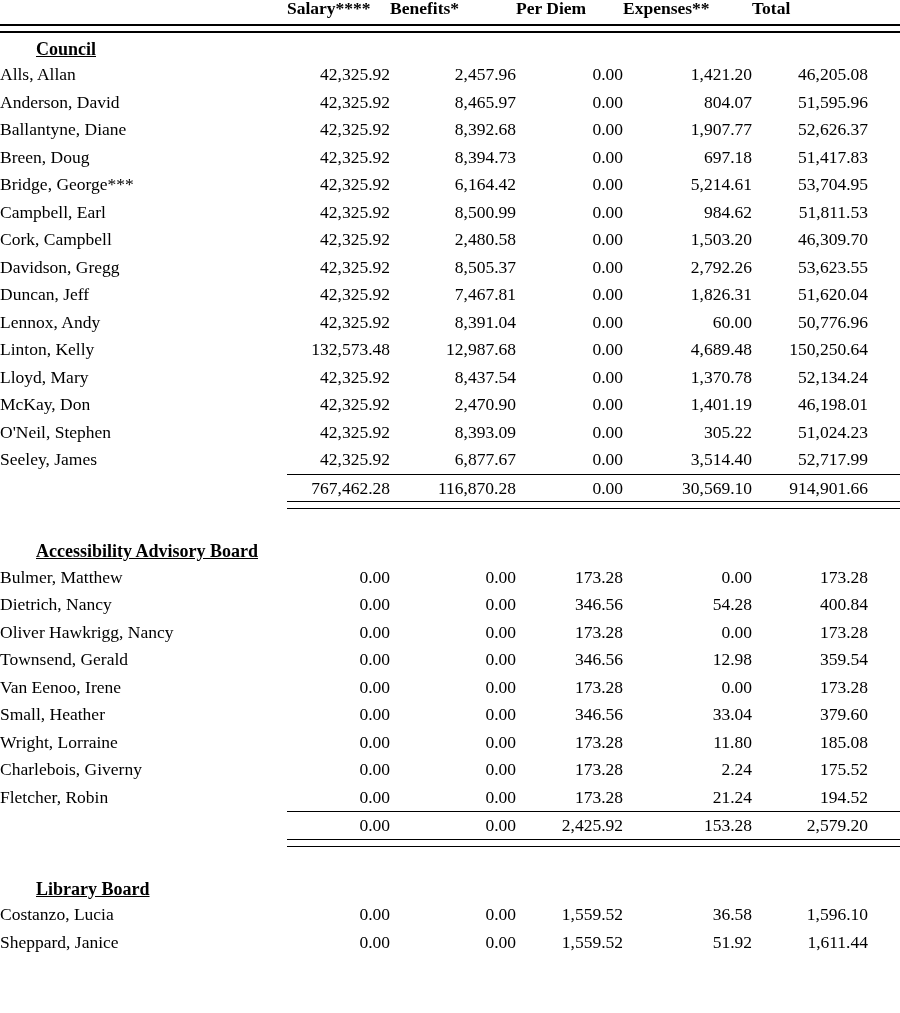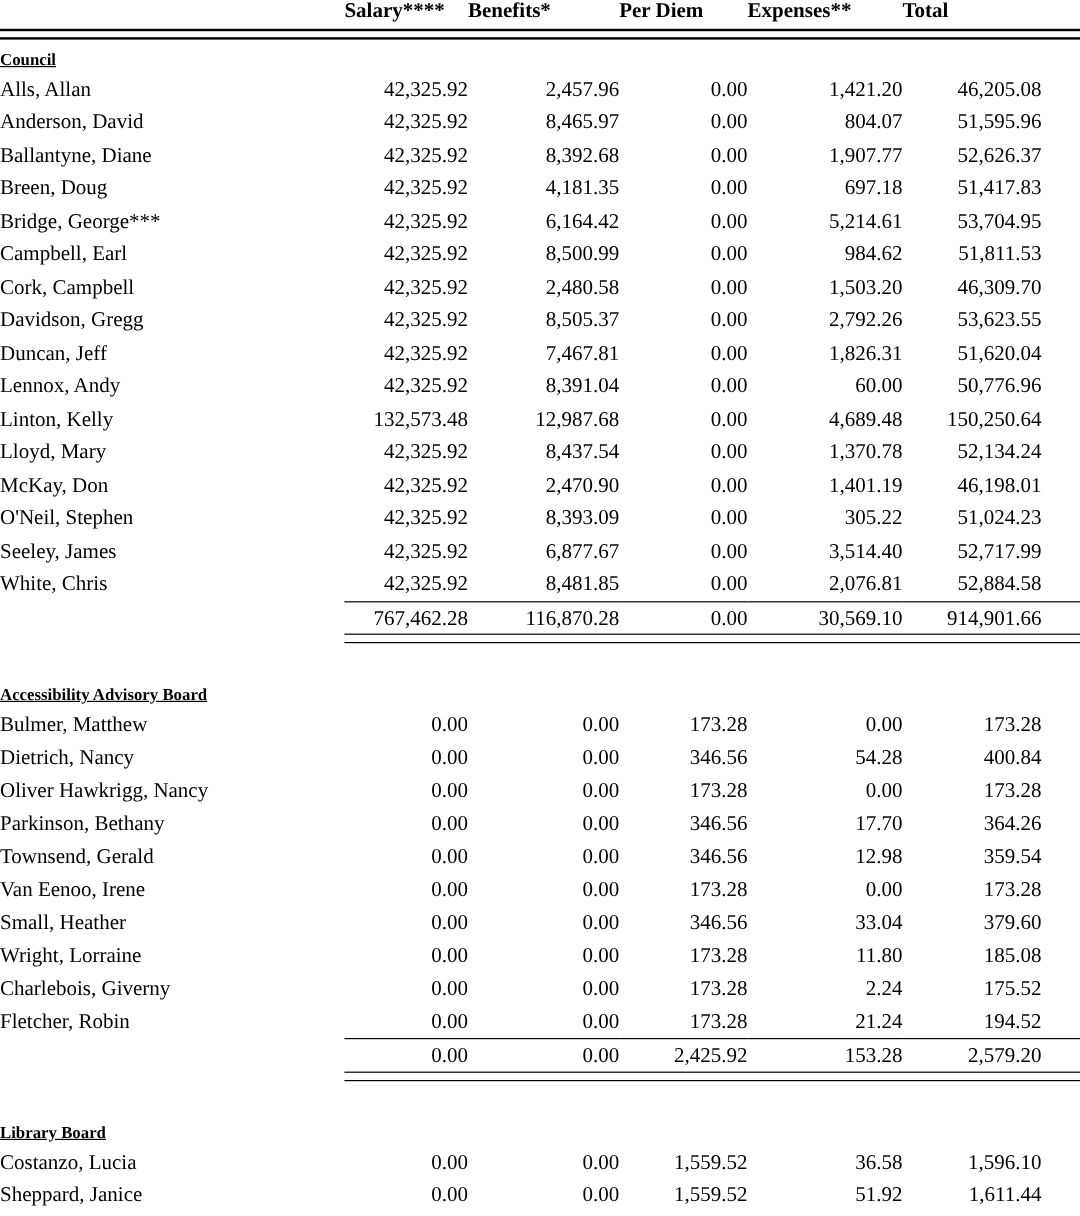--- a/index.html
+++ b/index.html
@@ -77,24 +77,25 @@
     line-height: 0;
   }
 
   
   tr.section-row td {
     padding-top: 7px;
     padding-bottom: 3px;
   }
   .section-title {
     font-weight: bold;
-    font-size: 14px;
+    font-size: 18px;
     text-decoration: underline;
     display: inline-block;
     white-space: nowrap;
+    padding-left: 36px;
   }
 
   
   tr.data-row td {
     padding-top: 5px;
     padding-bottom: 5px;
     white-space: nowrap;
   }
   td.cell-name {
     text-align: left;
@@ -195,21 +196,21 @@
           <td class="cell-name">Ballantyne, Diane</td>
           <td class="cell-num">42,325.92</td>
           <td class="cell-num">8,392.68</td>
           <td class="cell-num">0.00</td>
           <td class="cell-num">1,907.77</td>
           <td class="cell-num cell-tot">52,626.37</td>
         </tr>
         <tr class="data-row">
           <td class="cell-name">Breen, Doug</td>
           <td class="cell-num">42,325.92</td>
-          <td class="cell-num">4,181.35</td>
+          <td class="cell-num">8,394.73</td>
           <td class="cell-num">0.00</td>
           <td class="cell-num">697.18</td>
           <td class="cell-num cell-tot">51,417.83</td>
         </tr>
         <tr class="data-row">
           <td class="cell-name">Bridge, George***</td>
           <td class="cell-num">42,325.92</td>
           <td class="cell-num">6,164.42</td>
           <td class="cell-num">0.00</td>
           <td class="cell-num">5,214.61</td>
@@ -287,28 +288,20 @@
           <td class="cell-num">305.22</td>
           <td class="cell-num cell-tot">51,024.23</td>
         </tr>
         <tr class="data-row">
           <td class="cell-name">Seeley, James</td>
           <td class="cell-num">42,325.92</td>
           <td class="cell-num">6,877.67</td>
           <td class="cell-num">0.00</td>
           <td class="cell-num">3,514.40</td>
           <td class="cell-num cell-tot">52,717.99</td>
-        </tr>
-        <tr class="data-row">
-          <td class="cell-name">White, Chris</td>
-          <td class="cell-num">42,325.92</td>
-          <td class="cell-num">8,481.85</td>
-          <td class="cell-num">0.00</td>
-          <td class="cell-num">2,076.81</td>
-          <td class="cell-num cell-tot">52,884.58</td>
         </tr>
         <tr class="subtotal-row">
           <td class="cell-name"></td>
           <td class="cell-num">767,462.28</td>
           <td class="cell-num">116,870.28</td>
           <td class="cell-num">0.00</td>
           <td class="cell-num">30,569.10</td>
           <td class="cell-num cell-tot">914,901.66</td>
         </tr>
         <tr class="rule-double">
@@ -341,28 +334,20 @@
         </tr>
         <tr class="data-row">
           <td class="cell-name">Oliver Hawkrigg, Nancy</td>
           <td class="cell-num">0.00</td>
           <td class="cell-num">0.00</td>
           <td class="cell-num">173.28</td>
           <td class="cell-num">0.00</td>
           <td class="cell-num cell-tot">173.28</td>
         </tr>
         <tr class="data-row">
-          <td class="cell-name">Parkinson, Bethany</td>
-          <td class="cell-num">0.00</td>
-          <td class="cell-num">0.00</td>
-          <td class="cell-num">346.56</td>
-          <td class="cell-num">17.70</td>
-          <td class="cell-num cell-tot">364.26</td>
-        </tr>
-        <tr class="data-row">
           <td class="cell-name">Townsend, Gerald</td>
           <td class="cell-num">0.00</td>
           <td class="cell-num">0.00</td>
           <td class="cell-num">346.56</td>
           <td class="cell-num">12.98</td>
           <td class="cell-num cell-tot">359.54</td>
         </tr>
         <tr class="data-row">
           <td class="cell-name">Van Eenoo, Irene</td>
           <td class="cell-num">0.00</td>

